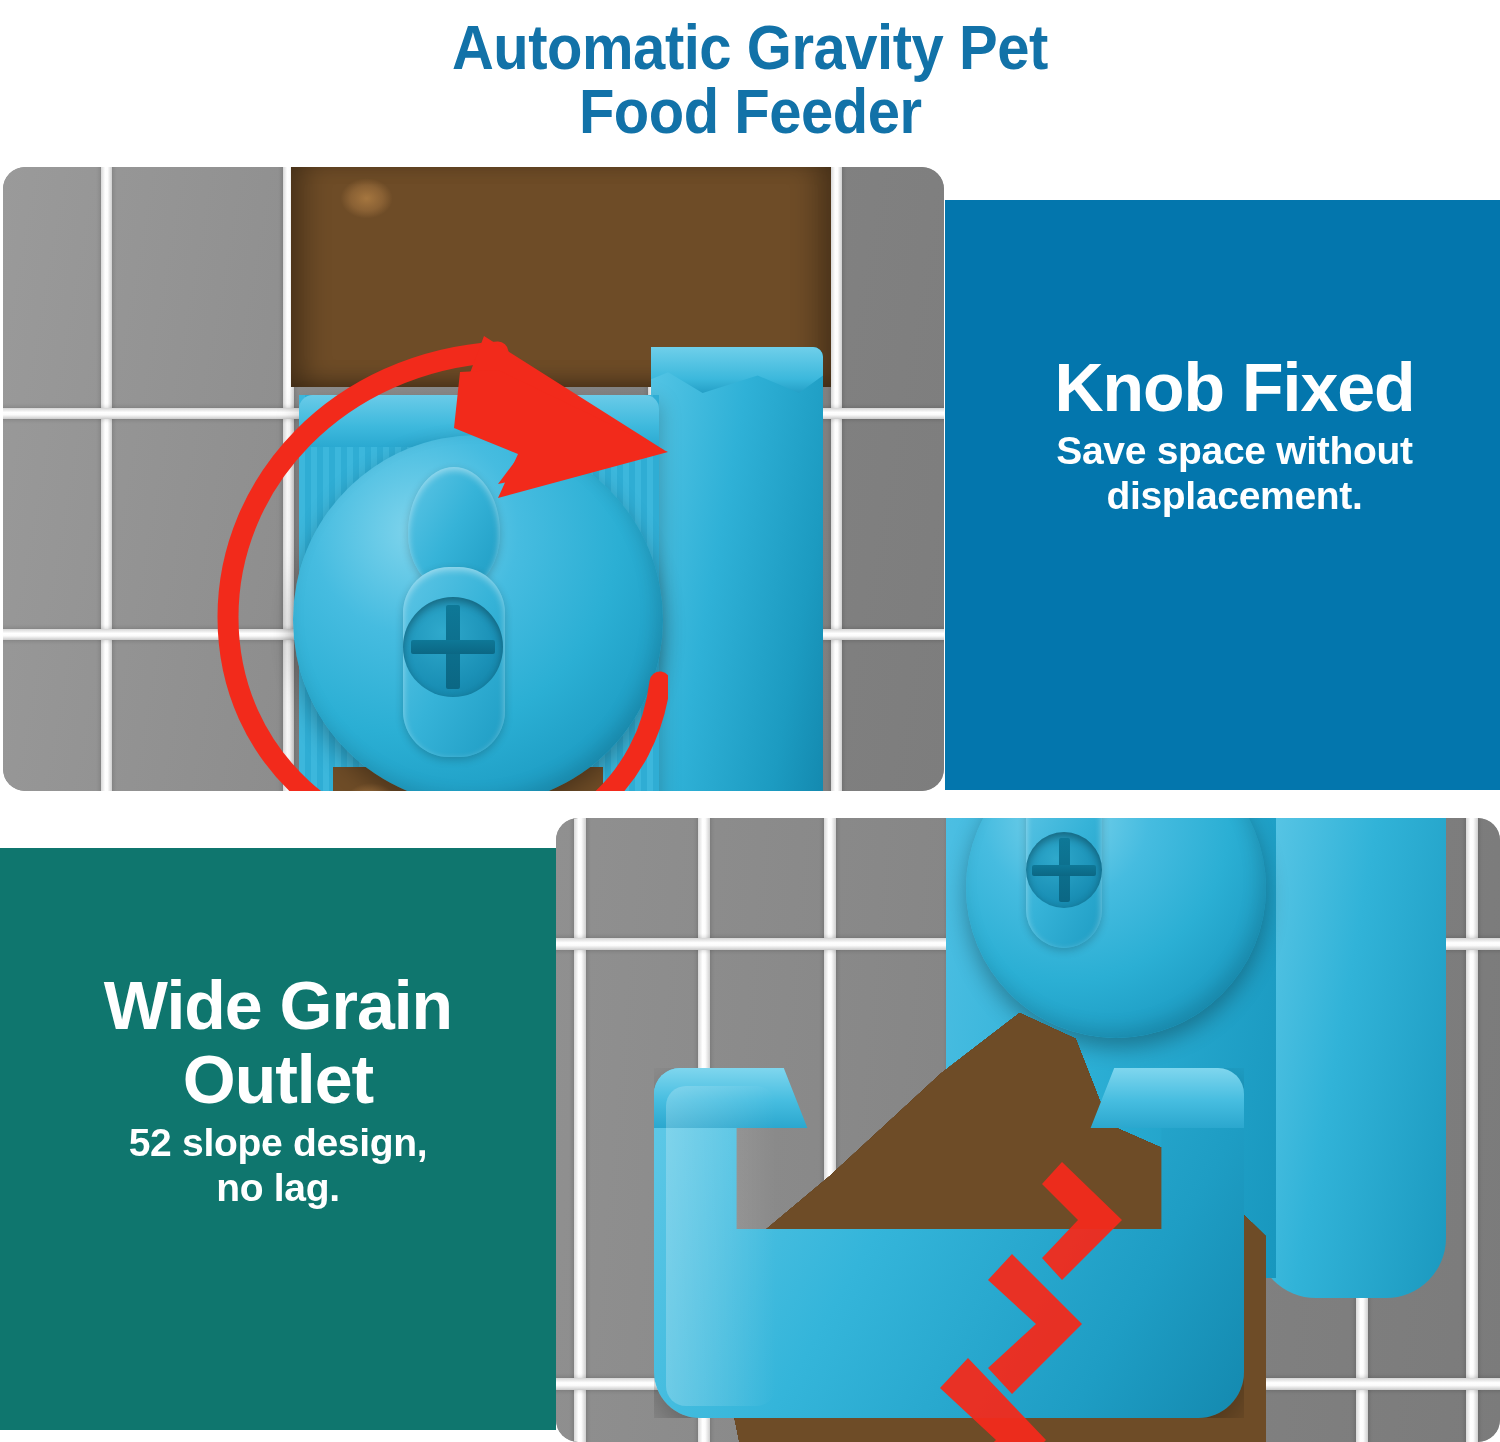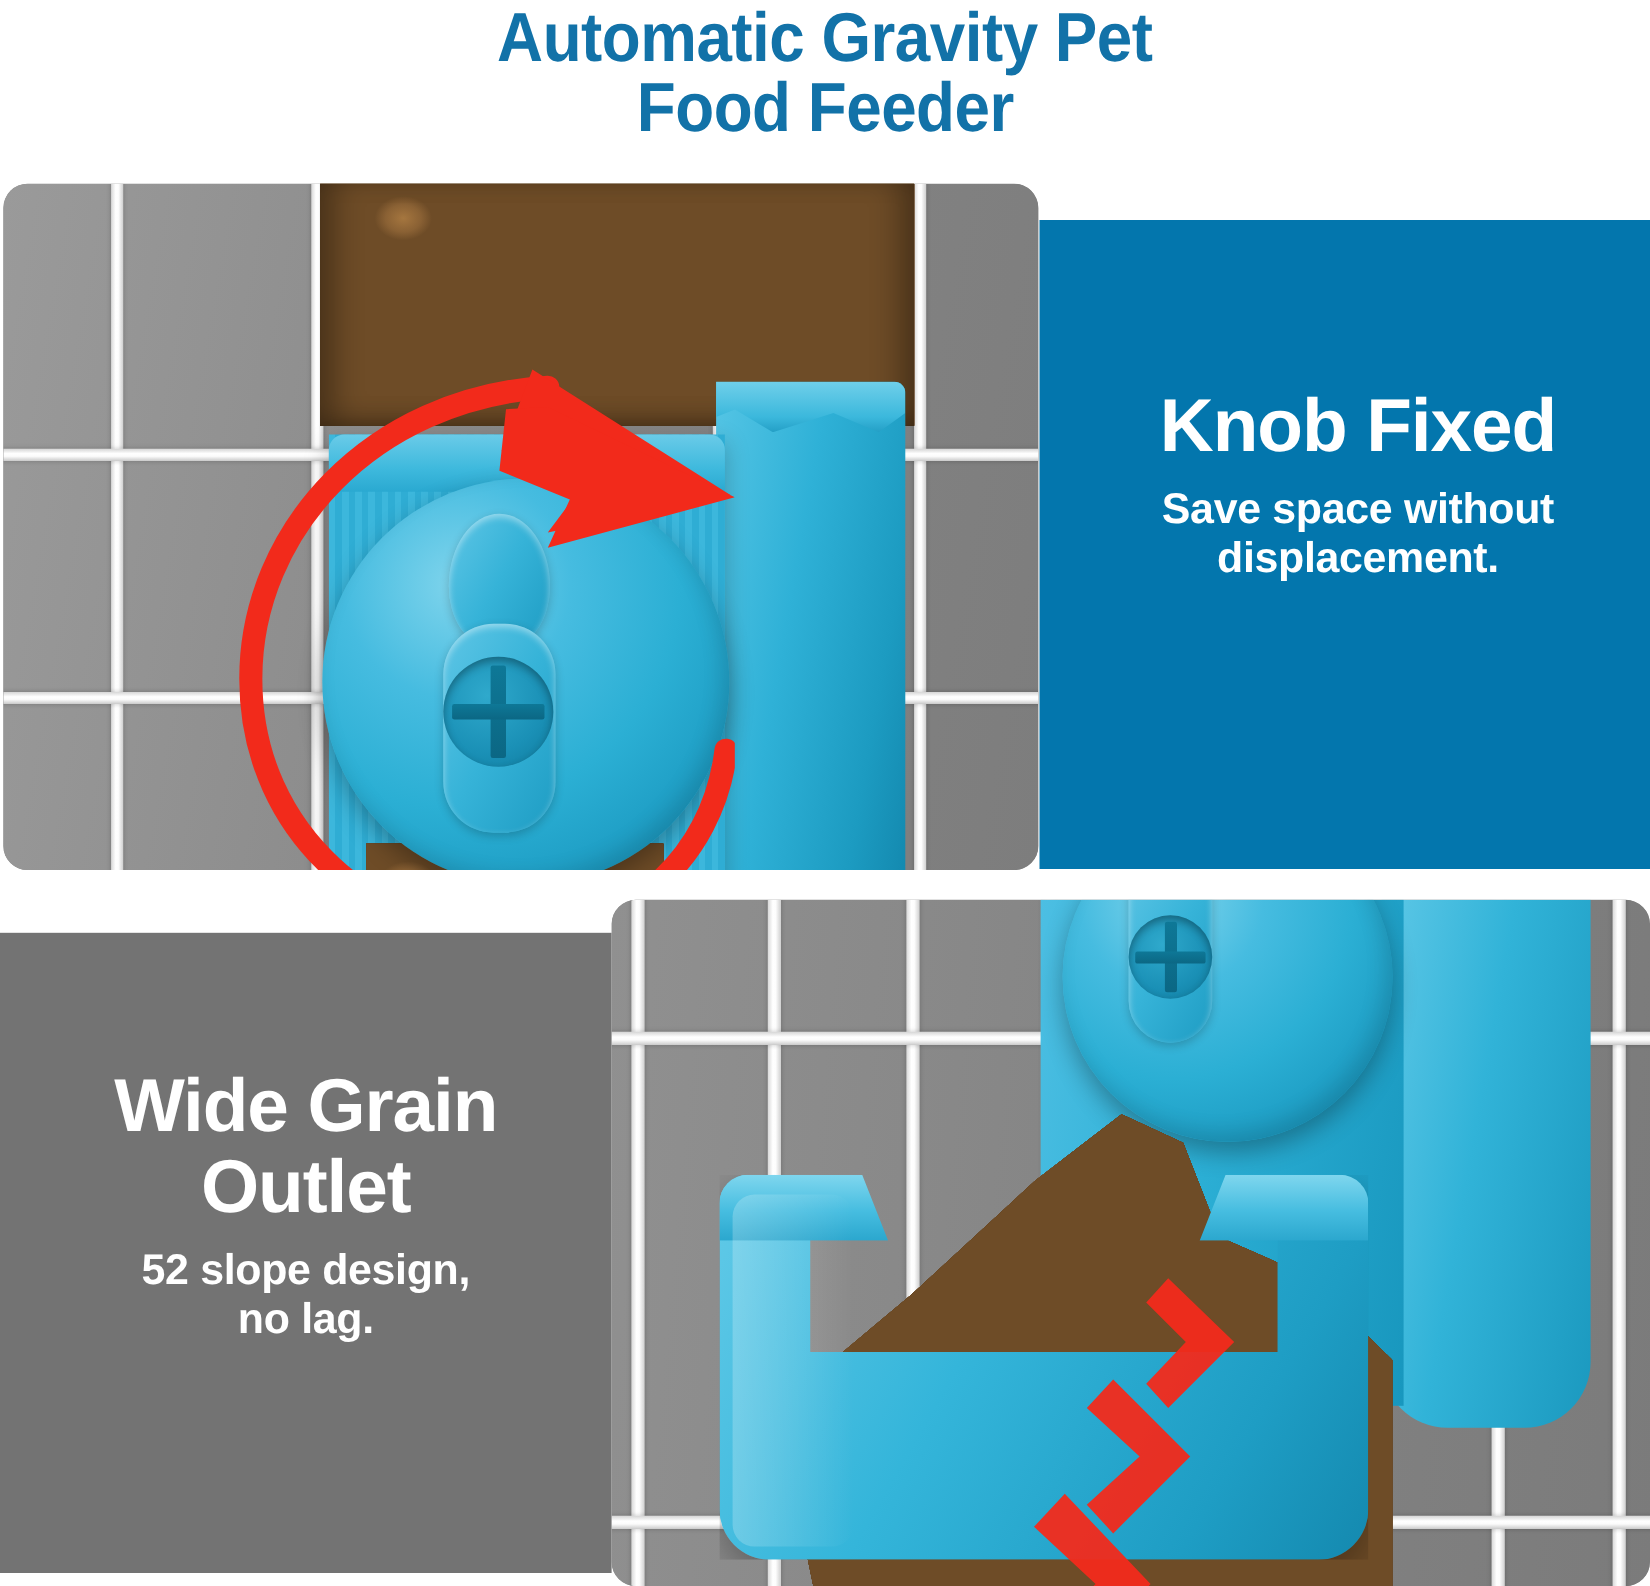--- a/index.html
+++ b/index.html
@@ -8,58 +8,58 @@
     width:1500px; height:1442px;
     position:relative; overflow:hidden;
     font-family:"Liberation Sans", sans-serif;
     -webkit-font-smoothing:antialiased;
   }
 
   
   #headline{
     position:absolute; left:0; top:0; width:1500px; height:150px;
     display:flex; flex-direction:column; align-items:center; justify-content:flex-start;
-    padding-top:2px;
+    padding-top:15px;
   }
   .headline-line{
     color:#1272A8;
     font-family:"Liberation Sans", sans-serif;
     font-weight:bold;
     font-size:63px;
     line-height:64px;
     letter-spacing:-0.5px;
     transform:scaleX(0.92);
     white-space:nowrap;
     text-align:center;
   }
 
   
   .panel{ position:absolute; overflow:hidden; }
 
   #photo-top{   left:3px;   top:167px; width:941px;  height:624px; border-radius:22px; background:#8d8d8d; }
   #blue-top{    left:945px; top:200px; width:555px;  height:590px; background:#0376AD; }
-  #blue-bottom{ left:0px;   top:848px; width:556px;  height:582px; background:#737373; }
+  #blue-bottom{ left:0px;   top:848px; width:556px;  height:582px; background:#0f766e; }
   #photo-bottom{left:556px; top:818px; width:944px;  height:624px; border-radius:22px; background:#8d8d8d; }
 
   
   .feature{
     position:absolute; left:0; width:100%;
     display:flex; flex-direction:column; align-items:center; justify-content:center;
     text-align:center; color:#ffffff;
   }
   #blue-top .feature{ top:150px;padding-left:24px; }
   #blue-bottom .feature{ top:120px; }
 
   .feature-title{
     font-weight:bold; font-size:68px; line-height:74px;
     letter-spacing:-1px; color:#ffffff;
     white-space:pre-line;
   }
   .feature-sub{
-    margin-top:16px;
+    margin-top:4px;
     font-weight:bold; font-size:39px; line-height:45px;
     letter-spacing:-0.3px; color:#ffffff;
     white-space:pre-line;
   }
 
   
   .scene{ position:absolute; inset:0; }
 
   
   .wall{

